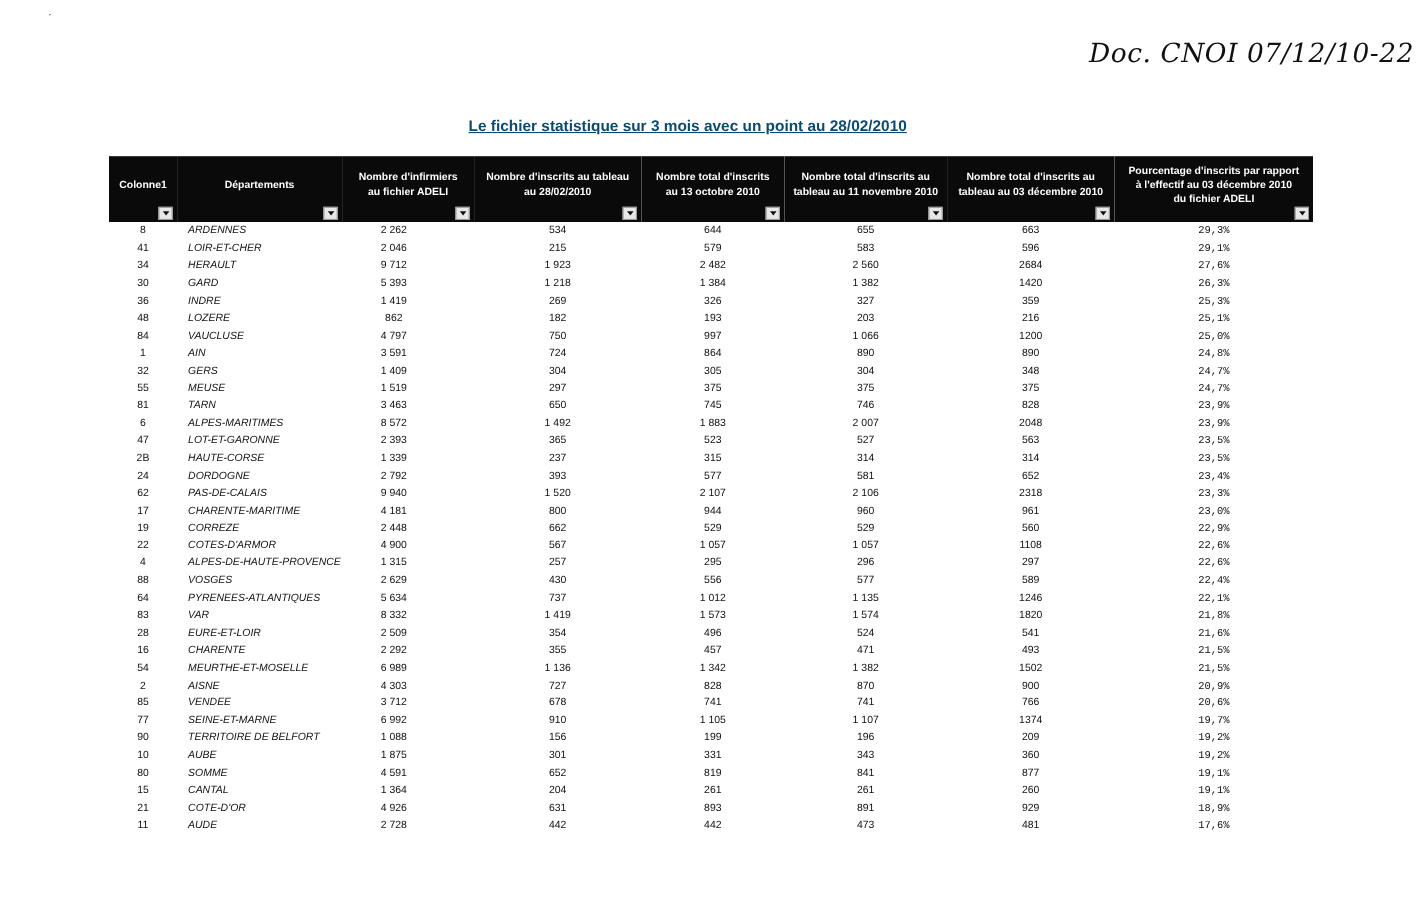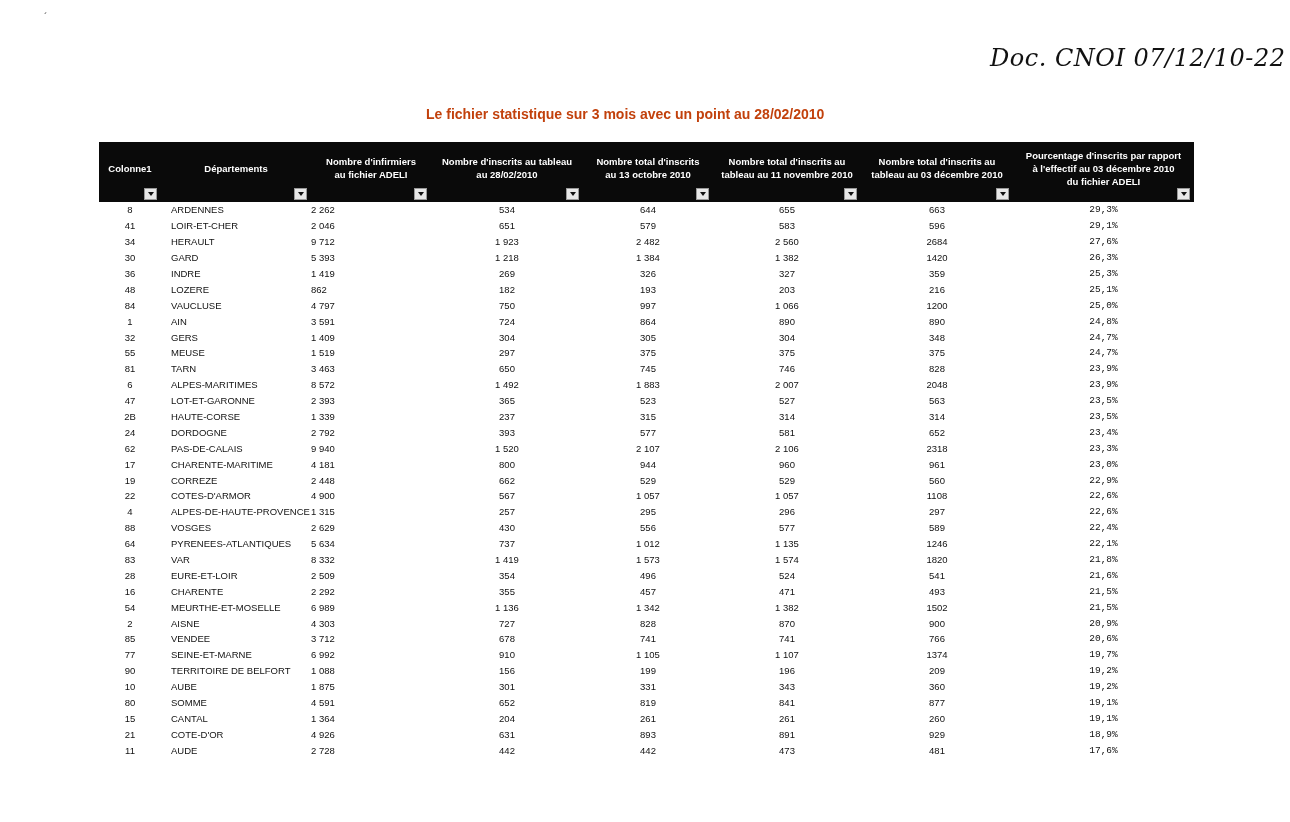--- a/index.html
+++ b/index.html
@@ -1,31 +1,31 @@
 <!DOCTYPE html>
 <html><head>
 <meta charset="utf-8">
 <style>
   html, body { margin: 0; padding: 0; background: #ffffff; }
   body {
     width: 1290px; height: 822px; position: relative; overflow: hidden;
     font-family: "Liberation Sans", sans-serif; color: #111;
   }
   .stamp {
-    position: absolute; left: 990px; top: 44px;
+    position: absolute; left: 990px; top: 34px;
     font-family: "DejaVu Serif", serif; font-style: italic;
     font-size: 24px; color: #111; letter-spacing: 0.5px;
   }
   .tick {
     position: absolute; left: 44px; top: 12px; font-size: 10px; color: #333;
   }
   .doc-title {
     position: absolute; left: 426px; top: 106px;
-    font-size: 14px; font-weight: bold; 
-    color: #c2410c;
+    font-size: 14px; font-weight: bold; text-decoration: underline;
+    color: #0c4a6e;
     text-align: right;
   }
   .table-wrap {
     position: absolute; left: 99px; top: 142px; width: 1095px;
   }
   table {
     border-collapse: collapse; width: 1095px; table-layout: fixed;
     font-size: 9.5px;
   }
   thead th {
@@ -43,22 +43,22 @@
   }
   .filter-btn .arrow {
     width: 0; height: 0;
     border-left: 3px solid transparent; border-right: 3px solid transparent;
     border-top: 4px solid #111;
   }
   tbody td {
     height: 15.9px; padding: 0; white-space: nowrap; line-height: 15px;
   }
   tbody td.code { text-align: center; }
-  tbody td.dept { padding-left: 10px; text-align: left; }
-  tbody td.num { text-align: left; padding-right: 26px; }
+  tbody td.dept { padding-left: 10px; text-align: left; font-style: italic; }
+  tbody td.num { text-align: center; padding-right: 26px; }
   tbody td.mid { text-align: center; }
   tbody td.pct { text-align: center; font-family: Liberation Mono, monospace; }
   col.c1 { width: 62px; }
   col.c2 { width: 150px; }
   col.c3 { width: 120px; }
   col.c4 { width: 152px; }
   col.c5 { width: 130px; }
   col.c6 { width: 148px; }
   col.c7 { width: 152px; }
   col.c8 { width: 181px; }
@@ -149,21 +149,21 @@
           <td class="mid">534</td>
           <td class="mid">644</td>
           <td class="mid">655</td>
           <td class="mid">663</td>
           <td class="pct">29,3%</td>
         </tr>
         <tr>
           <td class="code">41</td>
           <td class="dept">LOIR-ET-CHER</td>
           <td class="num">2 046</td>
-          <td class="mid">651</td>
+          <td class="mid">215</td>
           <td class="mid">579</td>
           <td class="mid">583</td>
           <td class="mid">596</td>
           <td class="pct">29,1%</td>
         </tr>
         <tr>
           <td class="code">34</td>
           <td class="dept">HERAULT</td>
           <td class="num">9 712</td>
           <td class="mid">1 923</td>

